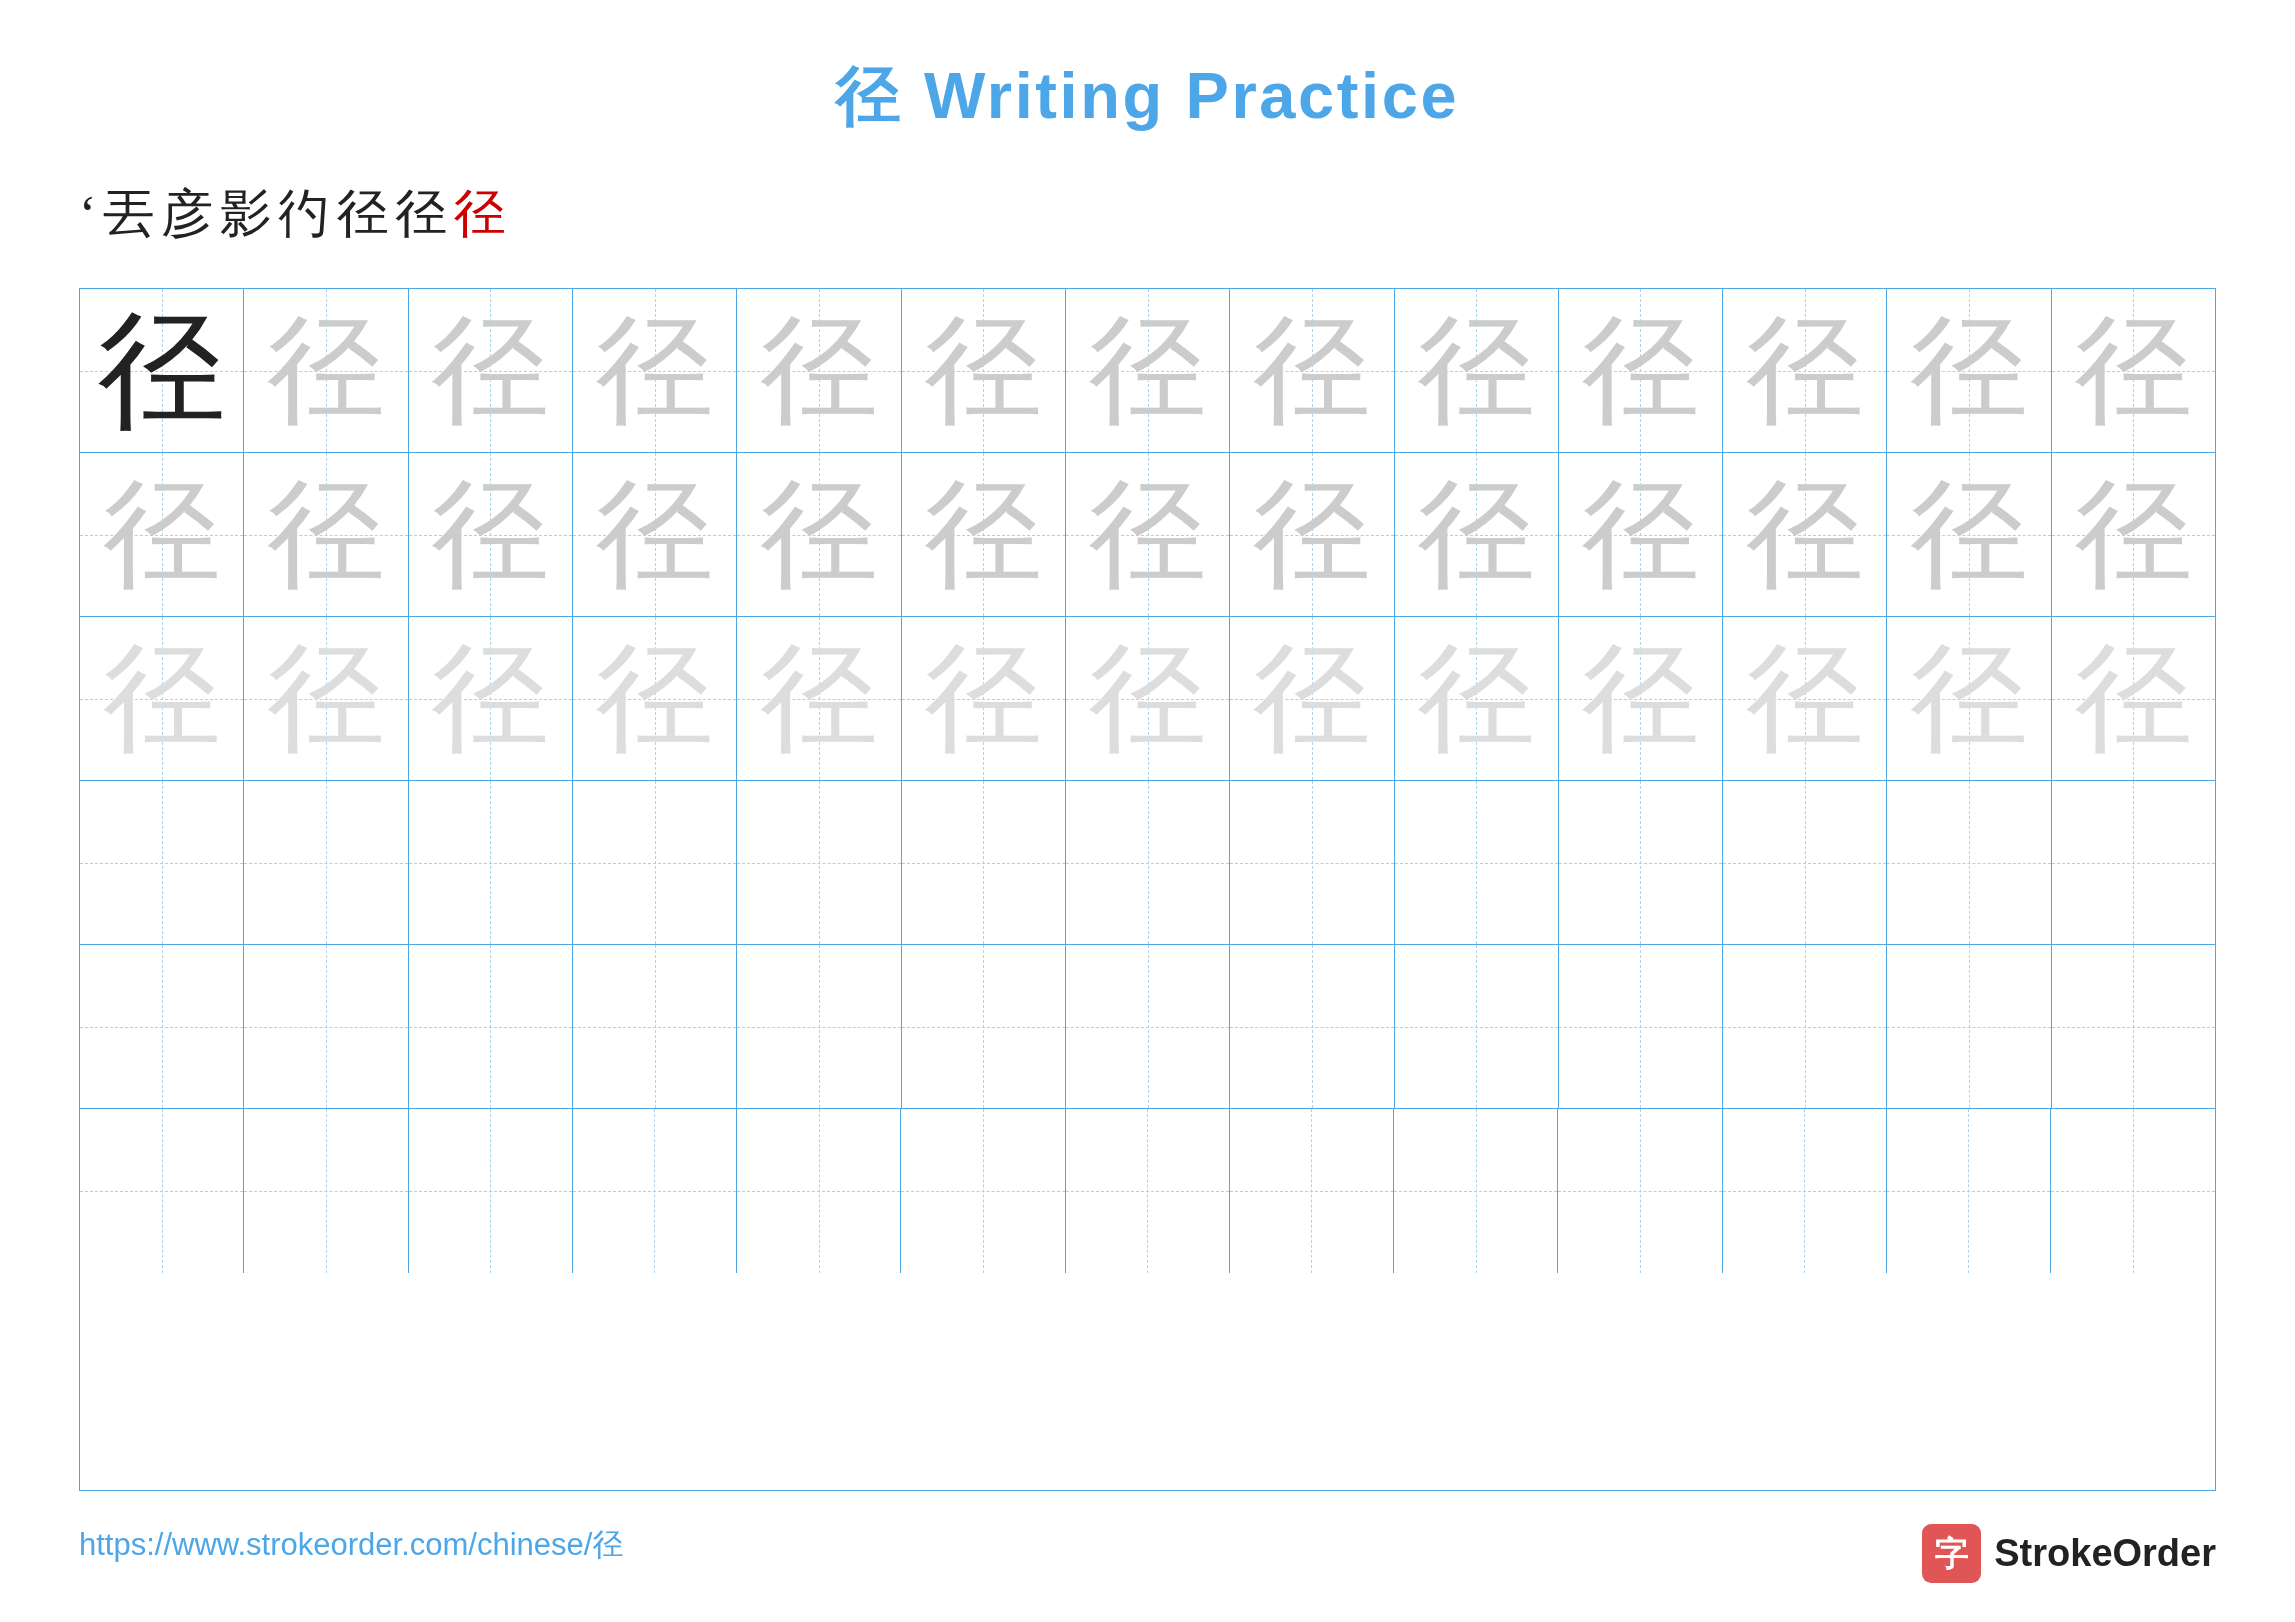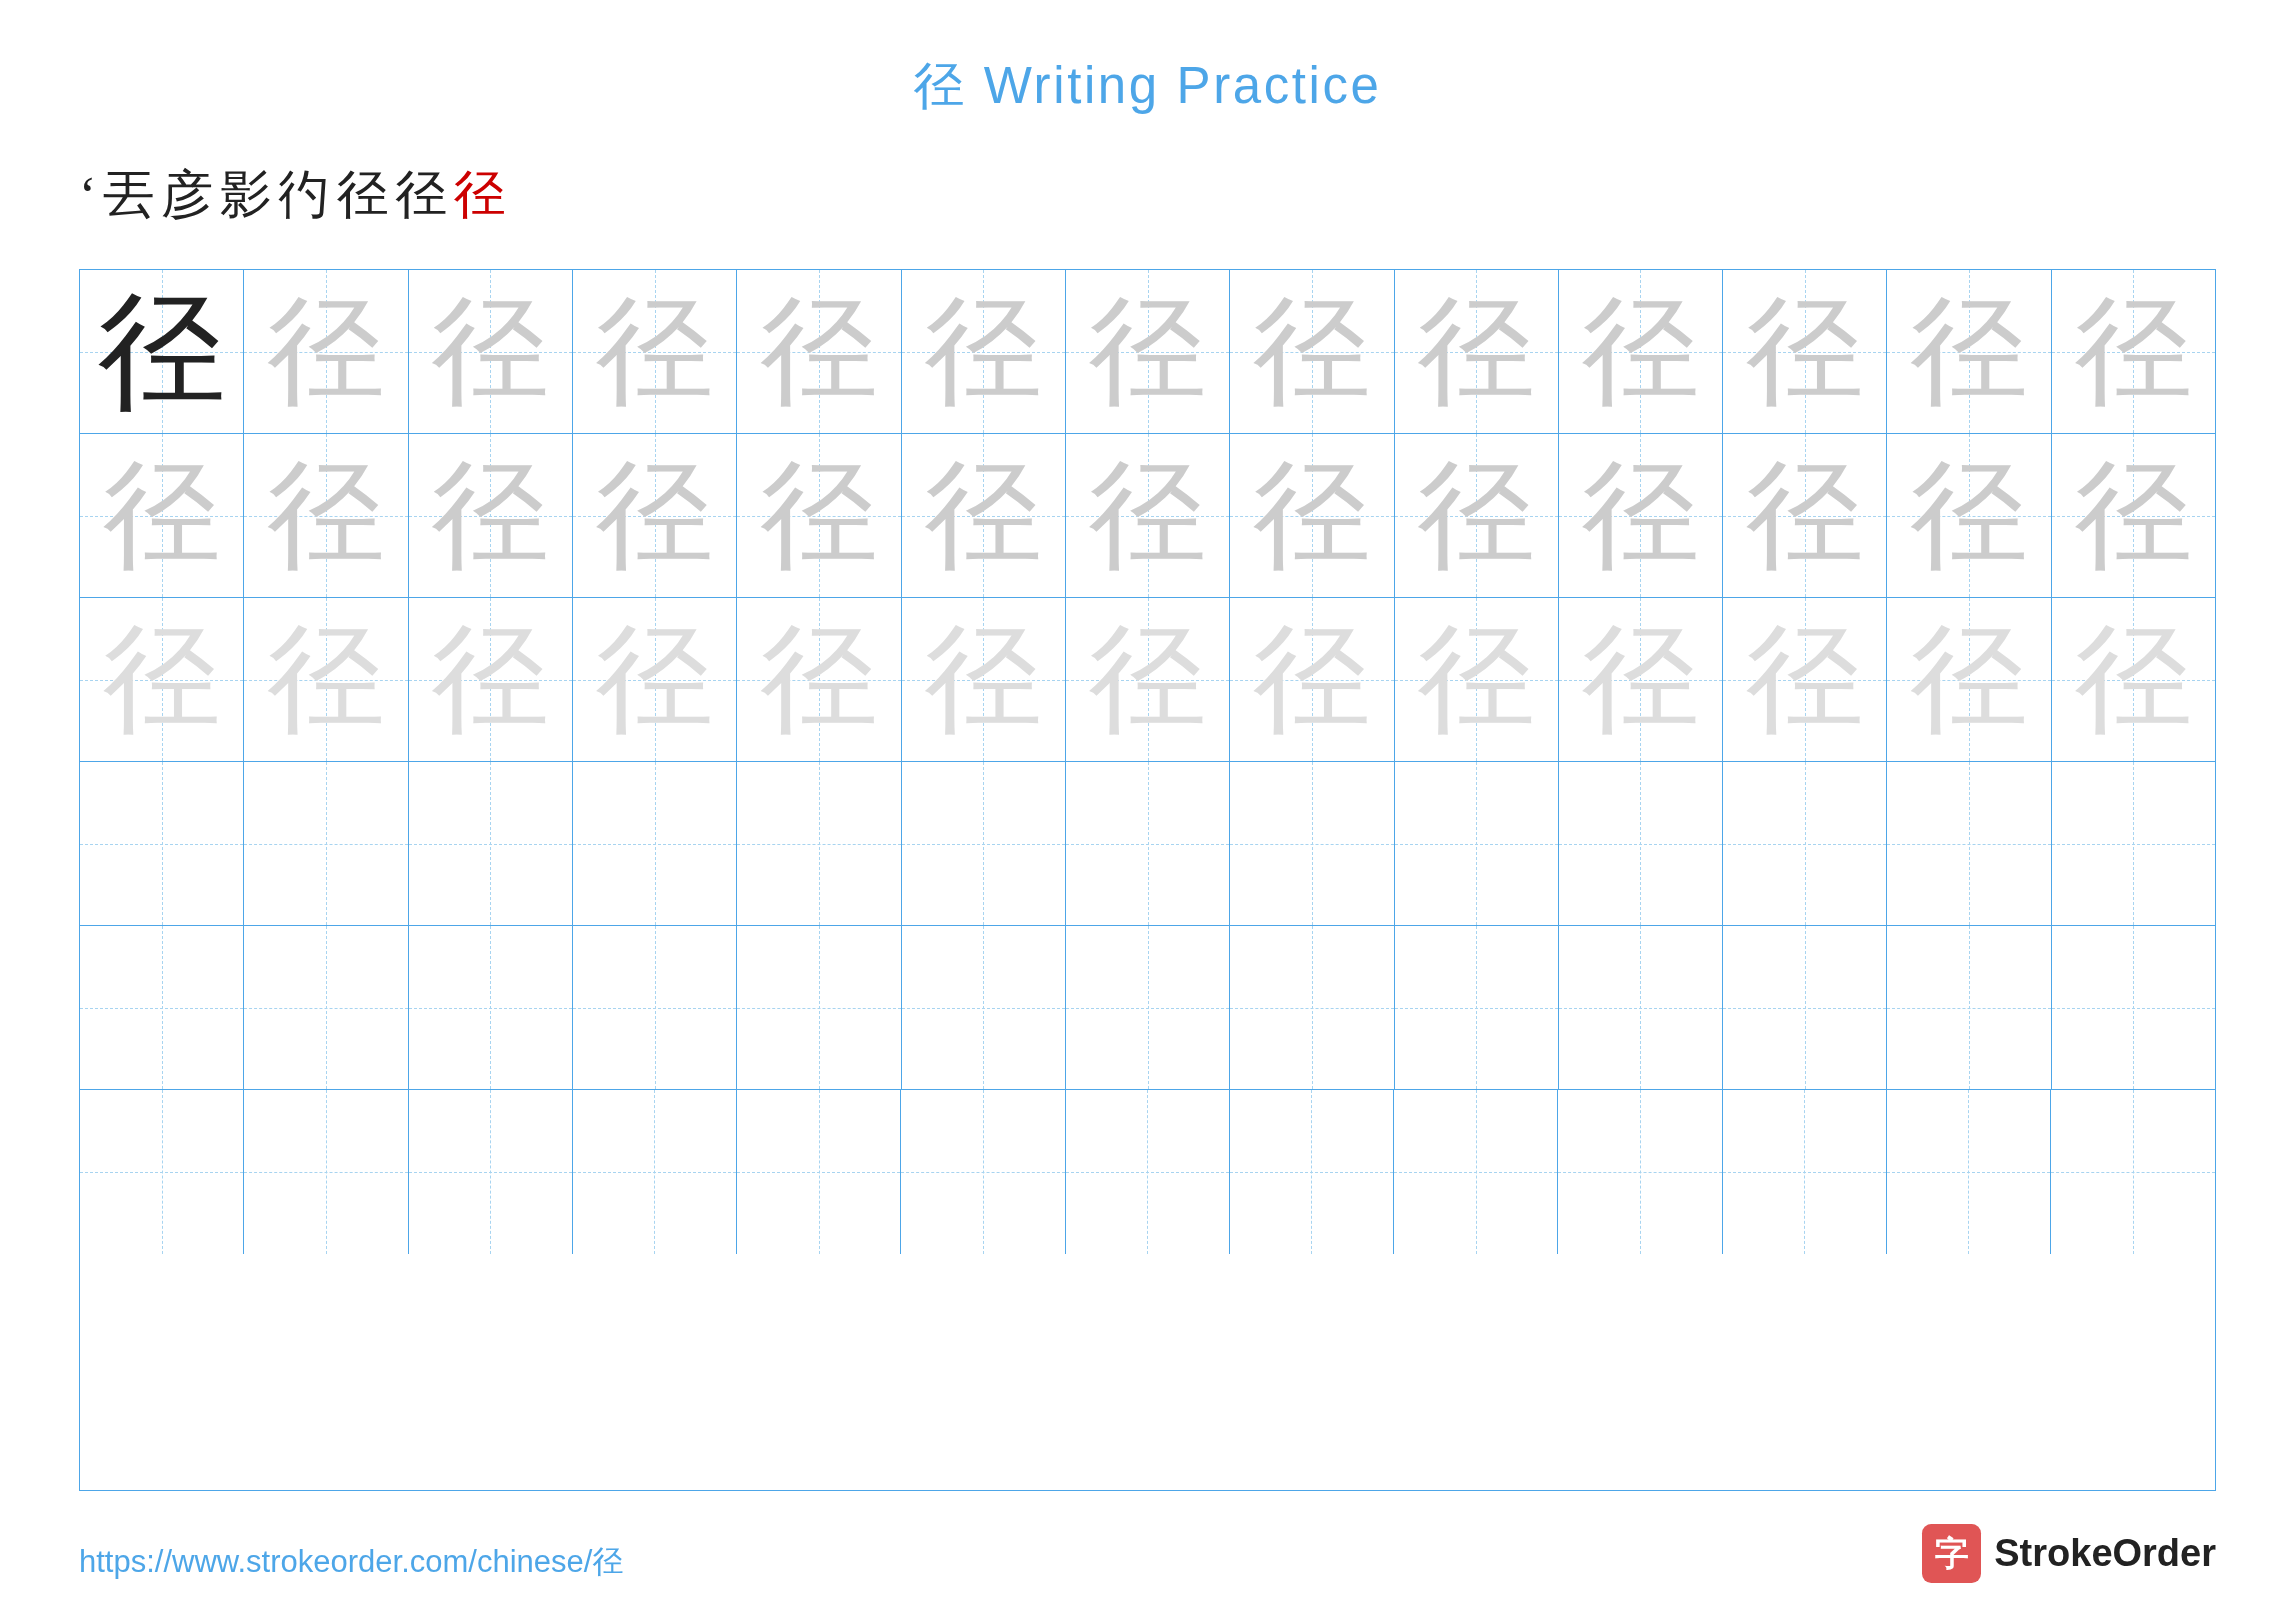--- a/index.html
+++ b/index.html
@@ -16,23 +16,23 @@
       width: 2295px;
       height: 1622px;
       background: #ffffff;
       display: flex;
       flex-direction: column;
       align-items: center;
       padding: 52px 79px 39px 79px;
     }
 
     .title {
-      font-size: 51px;
+      font-size: 65px;
       color: #4da6e8;
-      font-weight: normal;
+      font-weight: bold;
       margin-bottom: 39px;
       text-align: left;
       letter-spacing: 2.6px;
     }
 
     .stroke-order-row {
       display: flex;
       align-items: center;
       width: 100%;
       margin-bottom: 39px;
@@ -130,21 +130,21 @@
       color: #cccccc;
     }
 
     .cell-char.light {
       color: #dddddd;
     }
 
     .footer {
       display: flex;
       justify-content: space-between;
-      align-items: flex-end;
+      align-items: flex-start;
       width: 100%;
       margin-top: 33px;
     }
 
     .footer-url {
       color: #4da6e8;
       font-size: 31px;
     }
 
     .footer-logo {

